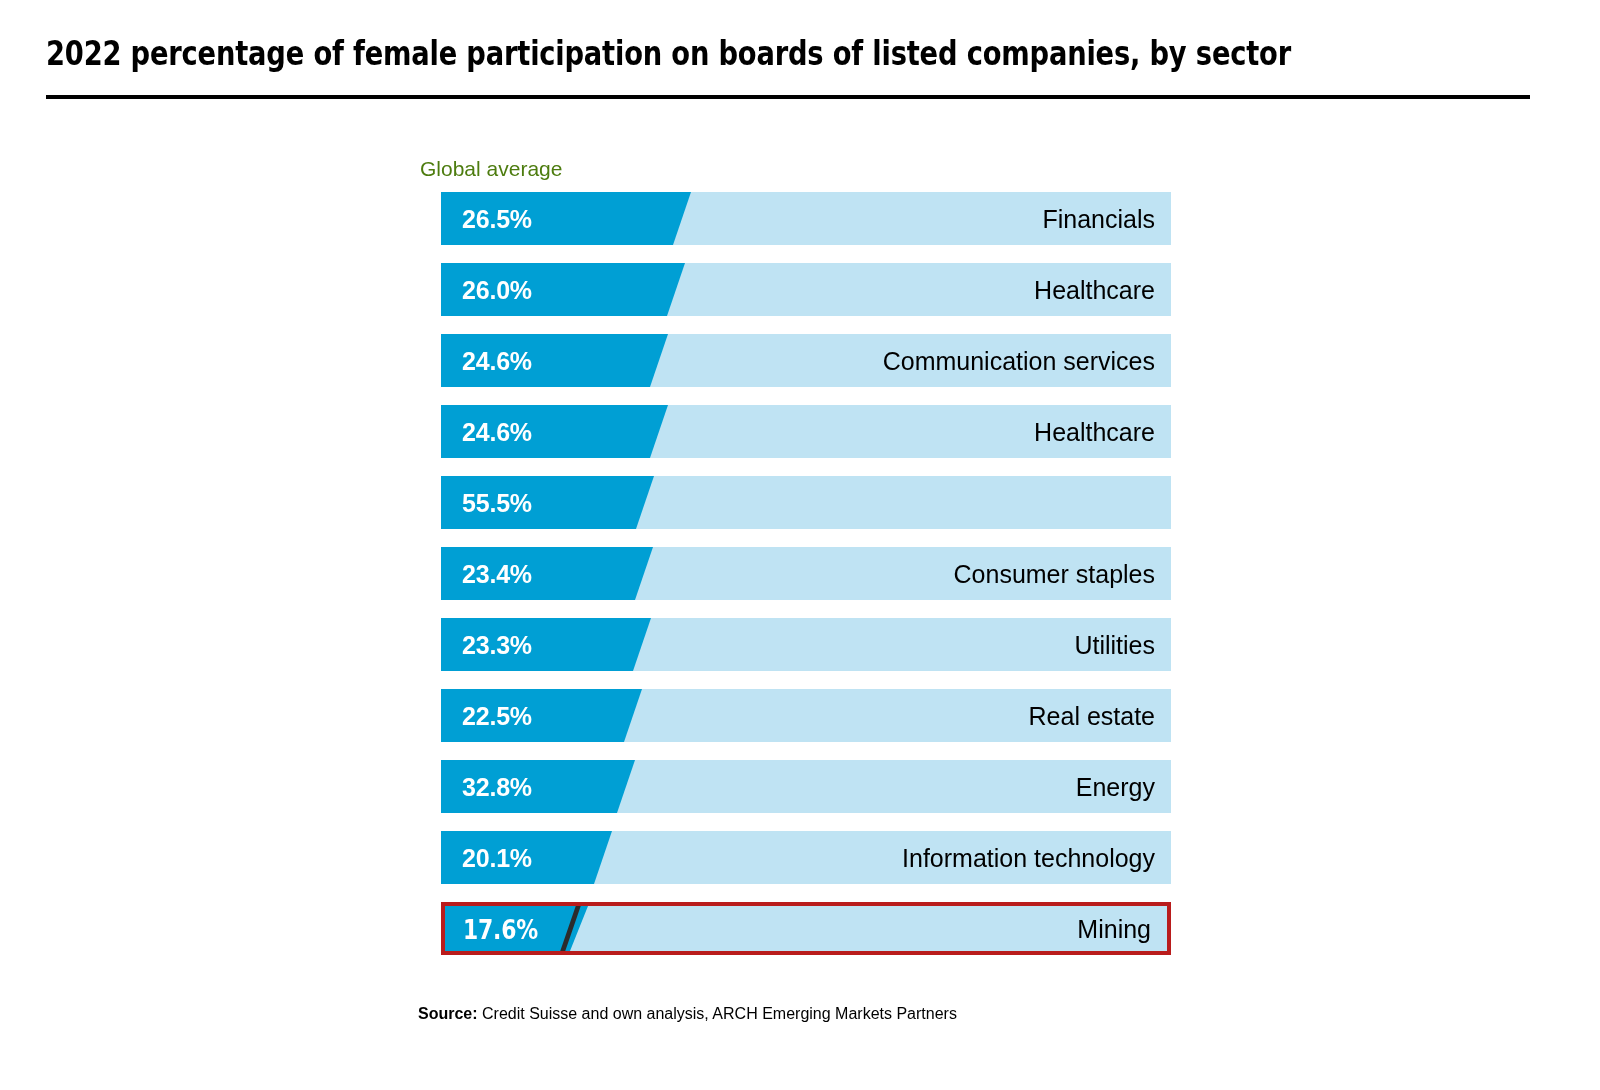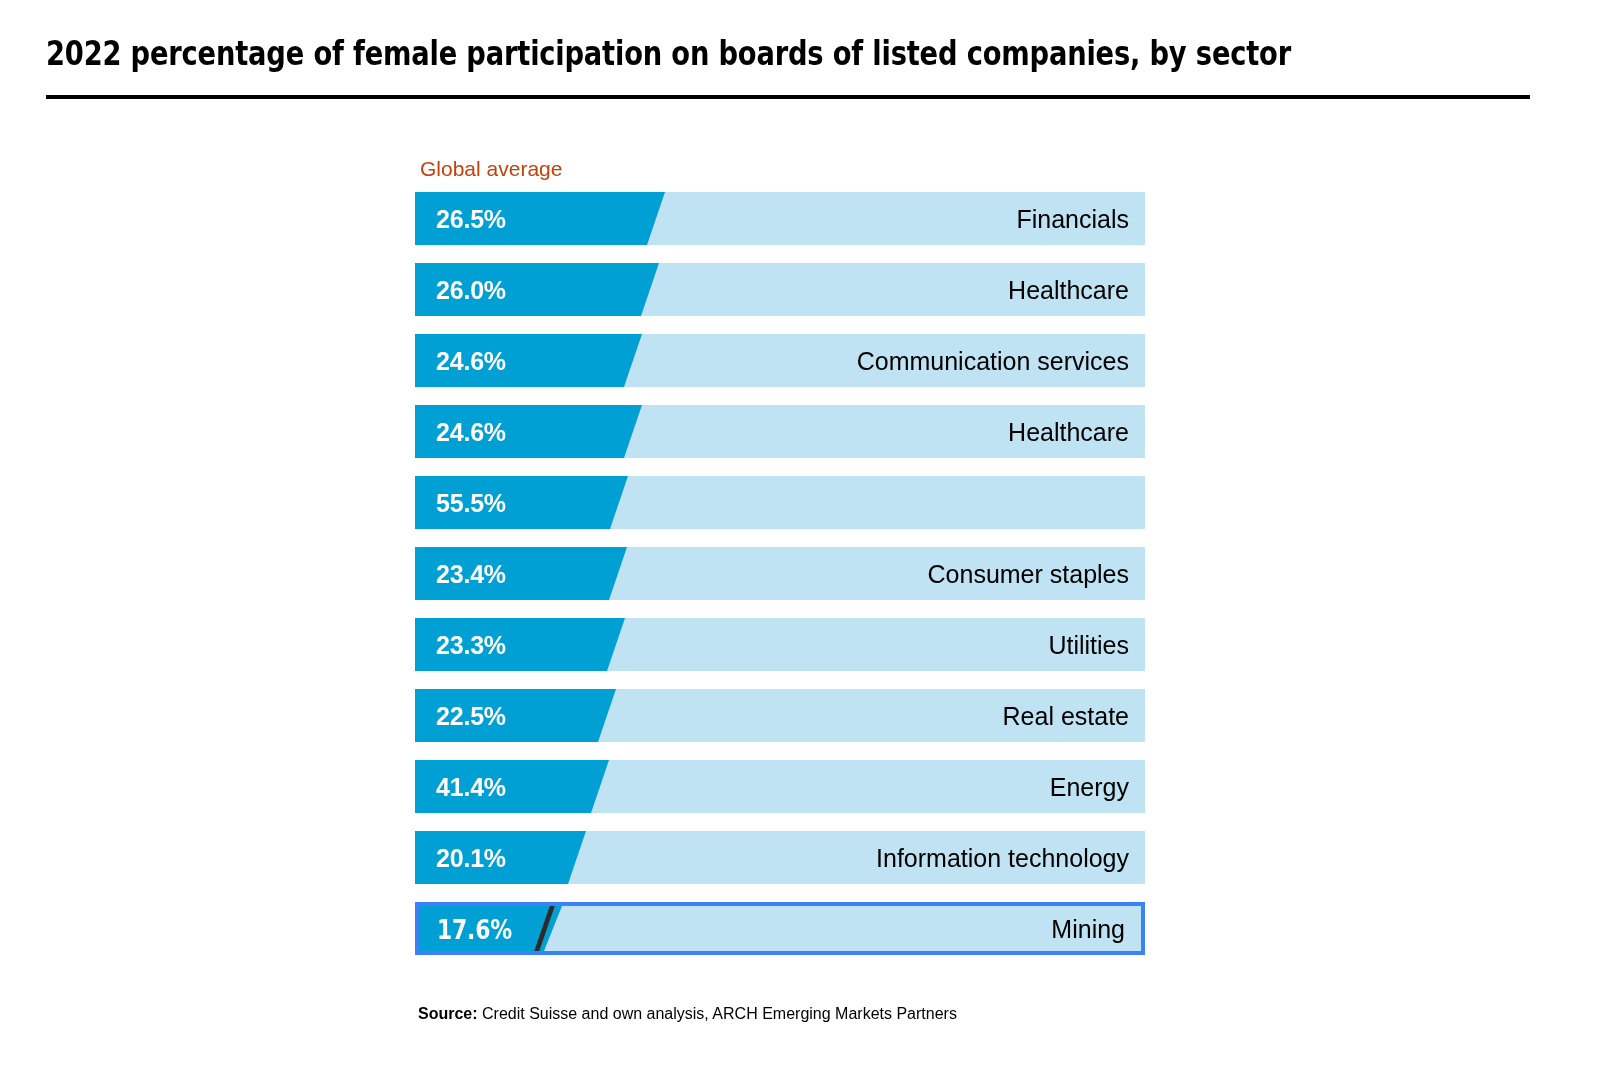--- a/index.html
+++ b/index.html
@@ -45,27 +45,27 @@
     height: 4px;
     background: #000000;
   }
 
   .global-avg-label {
     position: absolute;
     left: 420px;
     top: 156px;
     font-size: 21px;
     line-height: 26px;
-    color: #c2410c;
+    color: #4d7c0f;
     white-space: nowrap;
   }
 
   .bars {
     position: absolute;
-    left: 415px;
+    left: 441px;
     top: 192px;
     width: 730px;
     text-decoration: underline;
   }
 
   .bar-row {
     position: relative;
     width: 730px;
     height: 53px;
     margin-bottom: 18px;
@@ -108,21 +108,21 @@
     transform: translateY(-50%);
     font-size: 25px;
     font-weight: normal;
     color: #000000;
     white-space: nowrap;
     z-index: 3;
   }
 
   
   .bar-row.highlight {
-    border: 4px solid #3b82f6;
+    border: 4px solid #b91c1c;
     margin-bottom: 0;
   }
   .bar-row.highlight .bar-value {
     font-family: "DejaVu Sans Condensed", "Liberation Sans Narrow", "Liberation Sans", sans-serif;
     font-size: 27px;
     transform: translateY(-50%) scaleX(0.9);
     transform-origin: left center;
     left: 18px;
   }
   .bar-row.highlight .divider {
@@ -200,21 +200,21 @@
       </div>
       <div class="bar-row">
         <div class="bar-track" style="background: rgb(191, 227, 243);"></div>
         <div class="bar-fill" style="width: 201px; background: rgb(0, 159, 212); clip-path: polygon(0px 0px, 100% 0px, 91.045% 100%, 0px 100%);"></div>
         <div class="bar-value">22.5%</div>
         <div class="bar-label">Real estate</div>
       </div>
       <div class="bar-row">
         <div class="bar-track" style="background: rgb(191, 227, 243);"></div>
         <div class="bar-fill" style="width: 194px; background: rgb(0, 159, 212); clip-path: polygon(0px 0px, 100% 0px, 90.722% 100%, 0px 100%);"></div>
-        <div class="bar-value">41.4%</div>
+        <div class="bar-value">32.8%</div>
         <div class="bar-label">Energy</div>
       </div>
       <div class="bar-row">
         <div class="bar-track" style="background: rgb(191, 227, 243);"></div>
         <div class="bar-fill" style="width: 171px; background: rgb(0, 159, 212); clip-path: polygon(0px 0px, 100% 0px, 89.474% 100%, 0px 100%);"></div>
         <div class="bar-value">20.1%</div>
         <div class="bar-label">Information technology</div>
       </div>
       <div class="bar-row highlight">
         <div class="bar-track" style="background: rgb(191, 227, 243);"></div>

